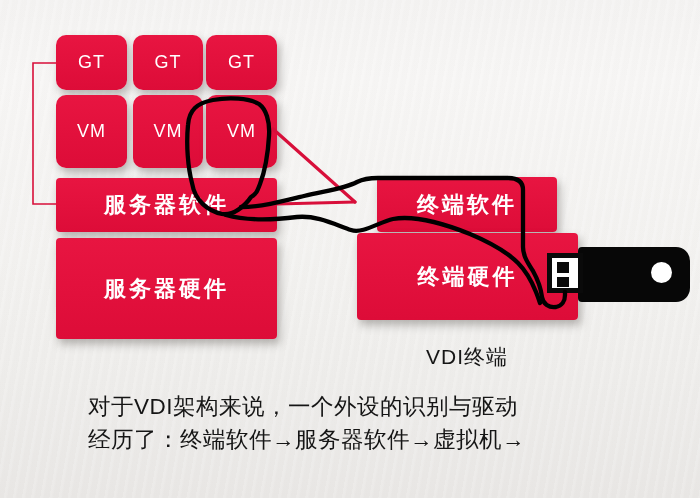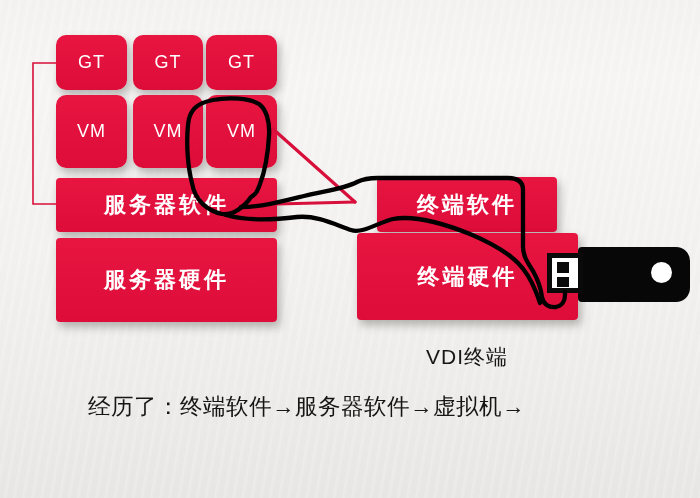--- a/index.html
+++ b/index.html
@@ -32,21 +32,21 @@
   .cell{border-radius:10px;font-size:18px;font-weight:400;letter-spacing:1px;}
   .wide{font-size:22px;font-weight:700;letter-spacing:3px;}
   
   .gt1{left:56px;top:35px;width:71px;height:55px;}
   .gt2{left:133px;top:35px;width:70px;height:55px;}
   .gt3{left:206px;top:35px;width:71px;height:55px;}
   .vm1{left:56px;top:95px;width:71px;height:73px;}
   .vm2{left:133px;top:95px;width:70px;height:73px;}
   .vm3{left:206px;top:95px;width:71px;height:73px;}
   .srv-sw{left:56px;top:178px;width:221px;height:54px;}
-  .srv-hw{left:56px;top:238px;width:221px;height:84px;}
+  .srv-hw{left:56px;top:238px;width:221px;height:101px;}
   .term-sw{left:377px;top:177px;width:180px;height:55px;}
   .term-hw{left:357px;top:233px;width:221px;height:87px;text-align:right;}
   .caption{
     position:absolute;
     font-size:21px;color:#161616;letter-spacing:1px;
     text-align:center;
   }
   .caption-left{left:40px;top:343px;width:216px;}
   .caption-right{left:361px;top:343px;width:212px;}
   .desc{
@@ -134,16 +134,17 @@
              C 363 179 370 178 378 178 L 508 178 C 518 178 523 182 523 190
              L 523 247 C 523 256 528 263 533 271 C 538 280 541 289 542 297
              C 543 304 549 308 556 307 C 562 306 565 301 565 295 L 565 292" fill="none" stroke="#000000" stroke-width="4.3" stroke-linecap="round" stroke-linejoin="round"></path>
     <path d="M 226 215 C 247 221 273 220 297 217 C 317 215 336 225 351 230
              C 363 234 379 222 393 219 C 415 215 445 224 470 234
              C 489 242 507 252 518 263 C 526 271 532 282 536 292
              C 538 297 539 300 540 303" fill="none" stroke="#000000" stroke-width="4.3" stroke-linecap="round" stroke-linejoin="round"></path>
   </svg>
 
   <div class="desc">
+    <div>对于VDI架构来说，一个外设的识别与驱动</div>
     <div>经历了：终端软件→服务器软件→虚拟机→</div>
   </div>
 
 </div>
 
 </body></html>

